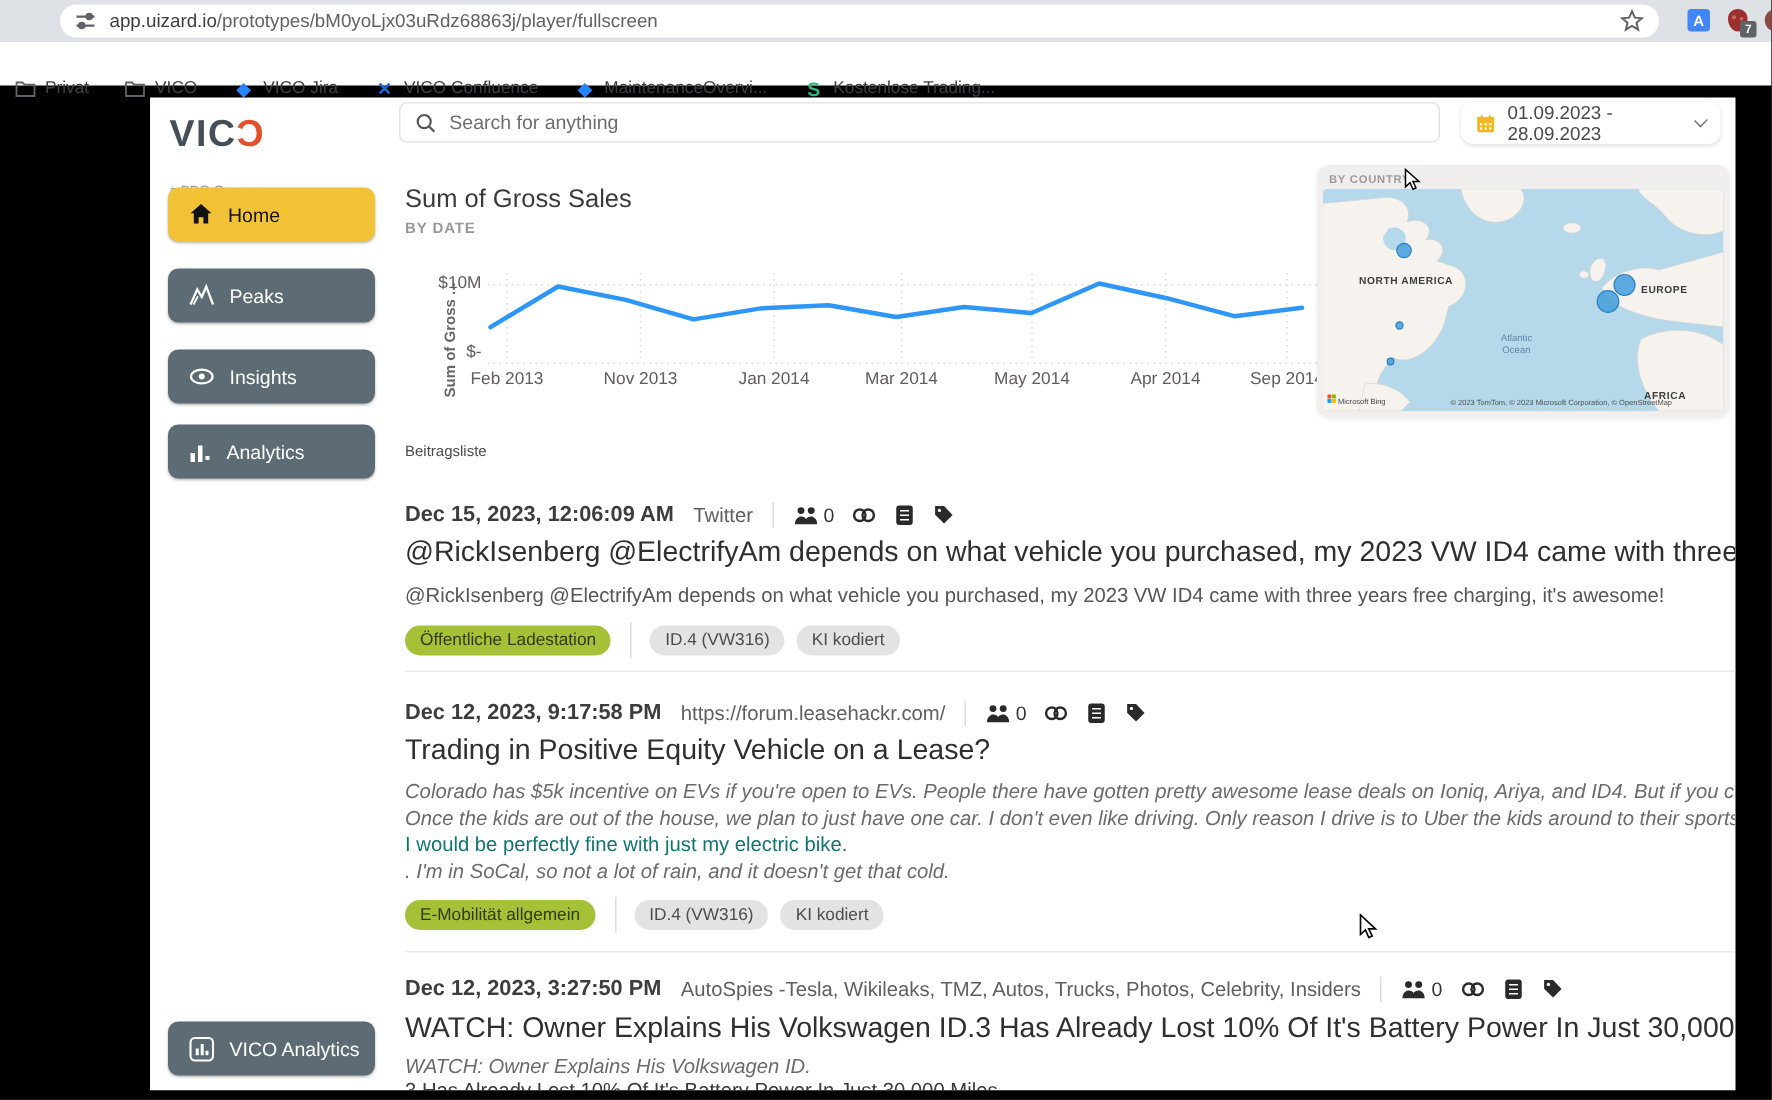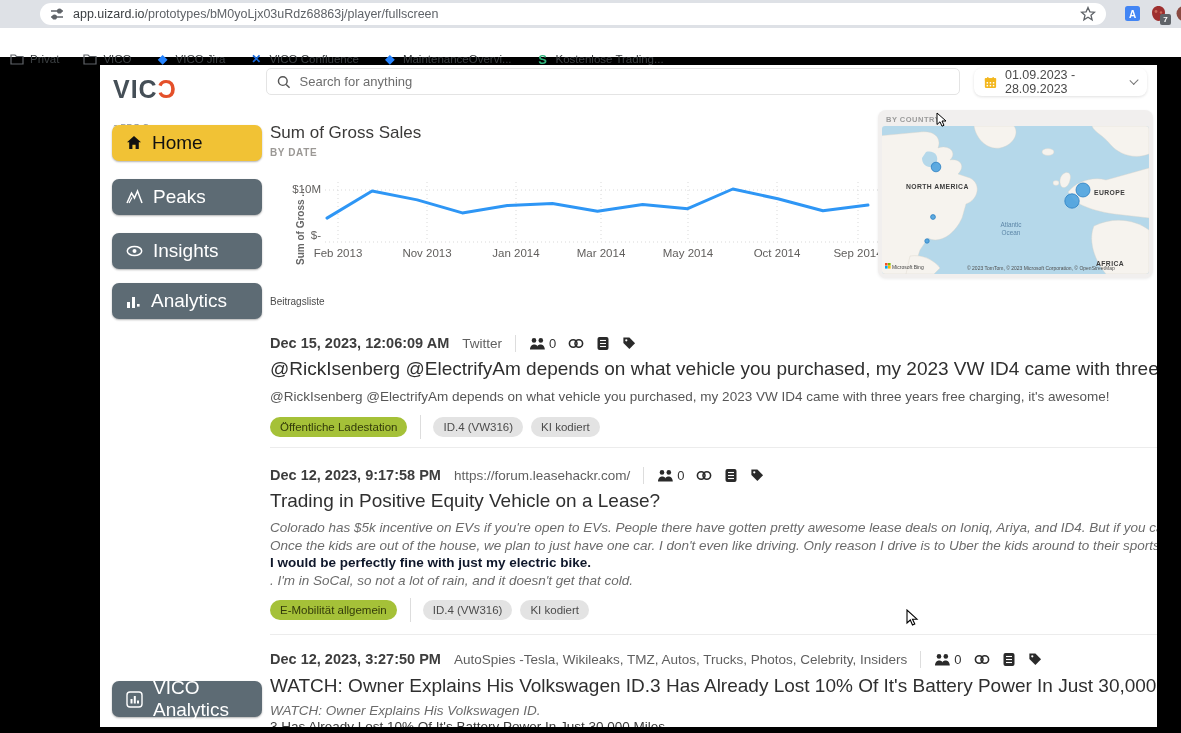--- a/index.html
+++ b/index.html
@@ -22,21 +22,21 @@
 
   
   .app { position:absolute; left:100px; top:65px; width:1057px; height:662px; background:#fff; overflow:hidden; }
   .bottom-bar { position:absolute; left:0; top:727px; width:1181px; height:6px; background:#000; z-index:50; }
 
   
   .logo { position:absolute; left:13px; top:10px; }
   .logo-main { font-size:25px; font-weight:bold; color:#454f57; letter-spacing:1px; }
   .logo-main .accent { color:#e4502a; }
   .logo-tag { font-size:9px; color:#8b939a; margin-top:18px; }
-  .side-btn { position:absolute; left:12px; width:150px; height:36px; border-radius:7px; display:flex; align-items:center; gap:10px; padding-left:14px; background:#5d6b74; color:#fff; font-size:19px; box-shadow:0 1px 2px rgba(0,0,0,.3); cursor:pointer; }
+  .side-btn { position:absolute; left:12px; width:138px; height:36px; border-radius:7px; display:flex; align-items:center; gap:10px; padding-left:14px; background:#5d6b74; color:#fff; font-size:13px; box-shadow:0 1px 2px rgba(0,0,0,.3); cursor:pointer; }
   .side-btn.active { background:#f1c235; color:#111; }
   .side-btn svg { flex:0 0 auto; }
 
   
   .search { position:absolute; left:166px; top:3px; width:694px; height:27px; background:#fff; border:1px solid #e4e4e4; border-radius:5px; display:flex; align-items:center; padding:0 10px; gap:9px; }
   .search input { border:none; outline:none; font-size:13px; color:#444; width:100%; font-family:"Liberation Sans",sans-serif; }
   .search input::placeholder { color:#6d6d6d; }
   .date-pill { position:absolute; left:874px; top:3px; width:173px; height:28px; background:#fff; border-radius:8px; box-shadow:0 1px 3px rgba(0,0,0,.12); display:flex; align-items:center; gap:8px; padding:0 10px; font-size:12.5px; color:#4a4a4a; }
   .chev { width:7px; height:7px; border-right:1.5px solid #777; border-bottom:1.5px solid #777; transform:rotate(45deg); margin-top:-3px; }
 
@@ -60,21 +60,21 @@
   .list-head { font-size:10px; color:#4a4a4a; }
   .meta { display:flex; align-items:center; gap:13px; height:20px; }
   .meta .date { font-size:14.5px; font-weight:bold; color:#3d3d3d; white-space:nowrap; }
   .meta .src { font-size:13.5px; color:#5f5f5f; white-space:nowrap; }
   .vsep { width:1px; height:17px; background:#ddd; }
   .meta-icons { display:flex; align-items:center; gap:12px; }
   .reach { display:flex; align-items:center; gap:3px; font-size:13px; color:#333; }
   .post-title { font-size:19px; color:#2f2f2f; white-space:nowrap; overflow:hidden; line-height:26px; }
   .excerpt { font-size:13.5px; color:#565656; white-space:nowrap; overflow:hidden; }
   .bodyln { font-size:13.5px; color:#6b6b6b; font-style:italic; line-height:17.5px; white-space:nowrap; overflow:hidden; }
-  .bodyln.bold { font-style:normal; font-weight:bold; color:#0f172a; }
+  .bodyln.bold { font-style:normal; font-weight:normal; color:#0f766e; }
   .bodyln.dark { font-style:normal; color:#3a3a3a; }
   .tags { display:flex; align-items:center; }
   .pill { height:20px; border-radius:10px; padding:0 10px; font-size:11.5px; display:flex; align-items:center; white-space:nowrap; }
   .pill.green { background:#a5c138; color:#333b0a; }
   .pill.gray { background:#e3e3e3; color:#4c4c4c; margin-right:8px; }
   .tagsep { width:1px; height:24px; background:#ddd; margin:0 12px 0 13px; }
   .hdiv { height:1px; background:#ececec; }
 
   .cursor { position:absolute; z-index:60; }
 </style>
@@ -235,21 +235,21 @@
           <line x1="0" y1="20" x2="553" y2="20"></line>
             <line x1="0" y1="72" x2="553" y2="72"></line>
         </g>
         <polyline id="sales-line" points="2.0,48.1 47.1,21.0 92.2,29.9 137.3,42.9 182.3,35.6 227.4,33.5 272.5,41.3 317.6,34.6 362.7,38.7 407.8,19.0 452.8,28.8 497.9,40.8 543.0,35.1" fill="none" stroke="#2e96f5" stroke-width="3" stroke-linejoin="round" stroke-linecap="round"></polyline>
       </svg>
       <div class="xtick" style="left:73px;">Feb 2013</div>
       <div class="xtick" style="left:162px;">Nov 2013</div>
       <div class="xtick" style="left:251px;">Jan 2014</div>
       <div class="xtick" style="left:336px;">Mar 2014</div>
       <div class="xtick" style="left:423px;">May 2014</div>
-      <div class="xtick" style="left:512px;">Oct 2014</div>
+      <div class="xtick" style="left:512px;">Apr 2014</div>
       <div class="xtick" style="left:593px;">Sep 2014</div>
     </div>
 
     <div class="map-card">
       <div class="map-head">BY COUNTRY</div>
       <svg class="map-svg" width="267" height="148" viewBox="0 0 267 148">
         <rect x="0" y="0" width="267" height="148" fill="#b5d8ea"></rect>
         <g fill="#f6f3ee" stroke="#d8d3c9" stroke-width="0.4">
 
           <path d="M-4,10 L38,6 C52,4 60,12 56,22 C66,18 76,26 68,34 C78,32 84,40 76,48 L88,52 C100,58 96,74 84,78 L80,92 C72,110 56,118 46,112 L38,124 L30,148 L-4,148 Z"></path>

